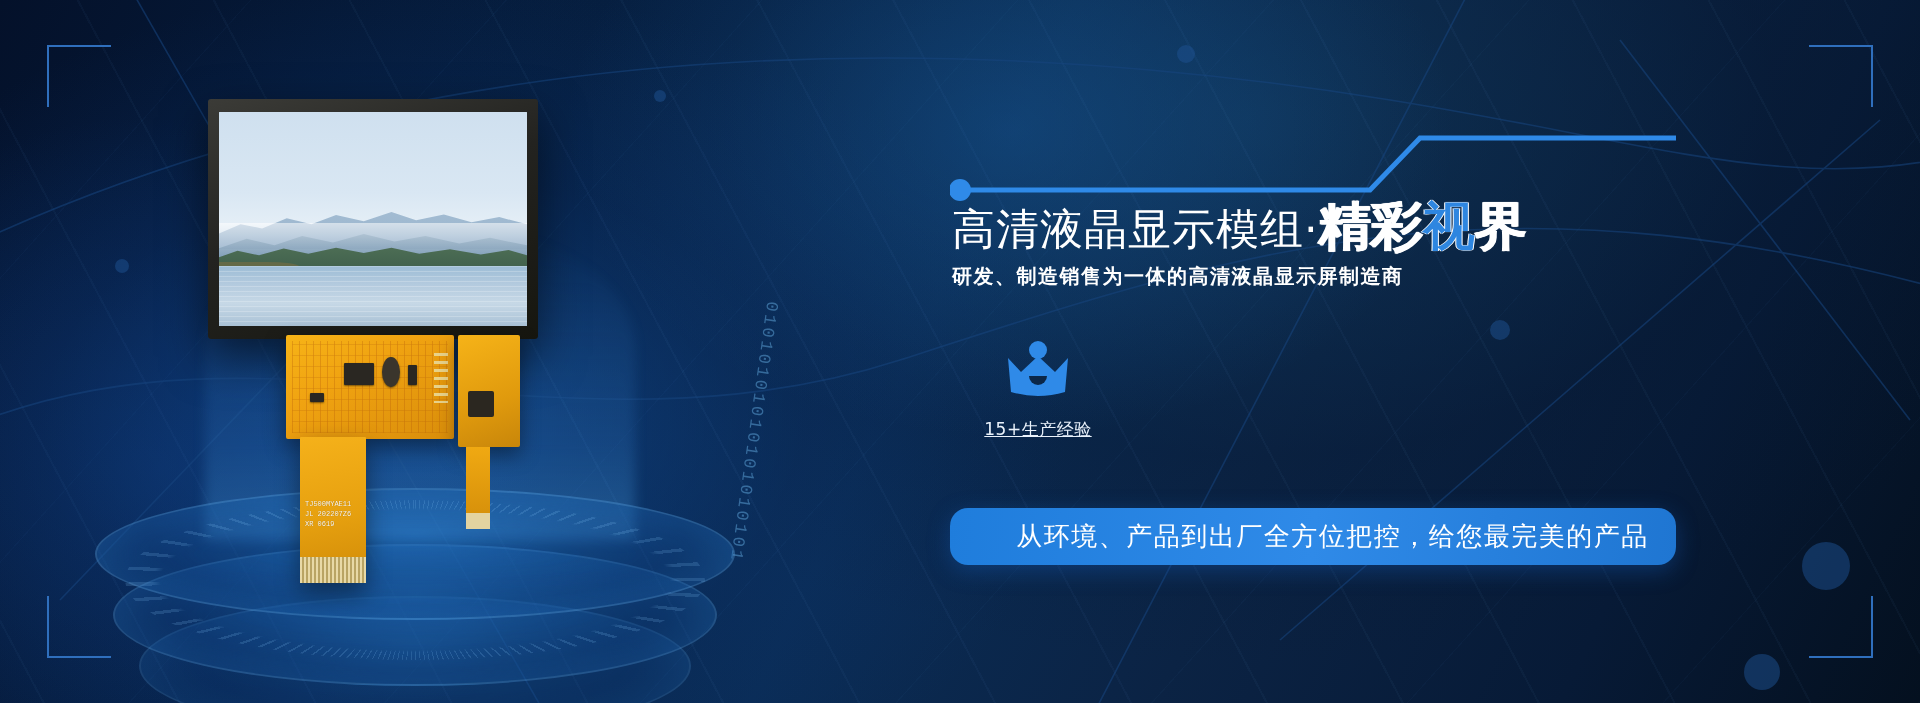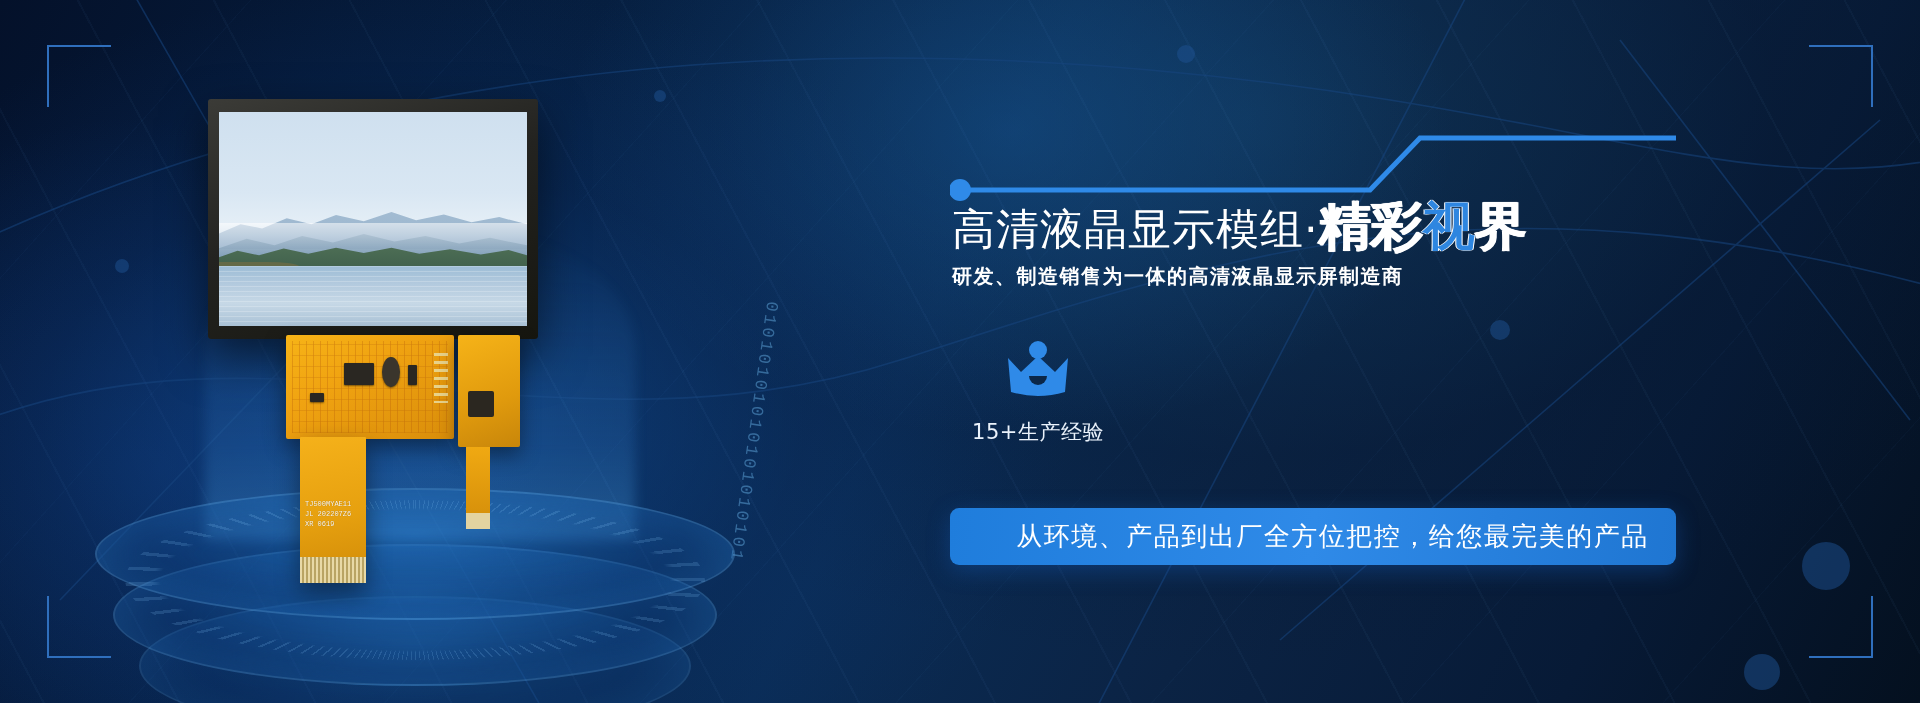--- a/index.html
+++ b/index.html
@@ -187,28 +187,29 @@
   }
 
   .features{
     position:absolute;left:0;top:330px;width:726px;height:120px;
     display:flex;justify-content:space-between;align-items:flex-start;
   }
   .feature{width:176px;display:flex;flex-direction:column;align-items:center;}
   .feature .ic{height:72px;display:flex;align-items:center;justify-content:center;}
   .feature .ic svg{display:block;}
   .feature .flabel{
-    margin-top:12px;color:#eaf2fb;font-size:21px;letter-spacing:.5px;white-space:nowrap;
+    margin-top:12px;color:#eaf2fb;font-size:17px;letter-spacing:.5px;white-space:nowrap;
     font-family:"DejaVu Sans","Liberation Sans",sans-serif;
+    text-decoration:underline;
   }
 
   .cta{
     position:absolute;left:0;top:504px;width:726px;height:57px;
     background:linear-gradient(95deg,#1f7ddc 0%,#2f8ae8 50%,#1f76d2 100%);
-    border-radius:9px;display:flex;align-items:center;justify-content:center;
+    border-radius:18px;display:flex;align-items:center;justify-content:center;
     box-shadow:0 6px 22px rgba(20,90,180,.40);
     padding-left:39px;
   }
   .cta span{
     color:#fff;font-size:26px;letter-spacing:1.5px;white-space:nowrap;
     font-family:"DejaVu Sans","Liberation Sans",sans-serif;
   }
 </style>
 </head>
 <body>

